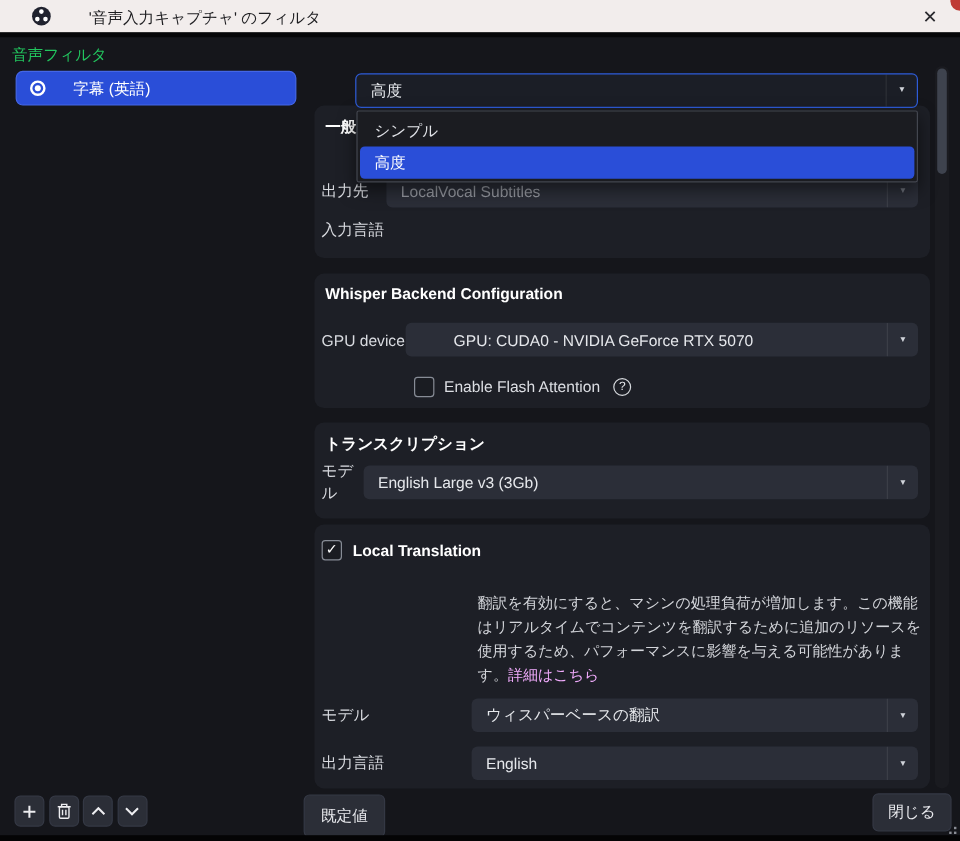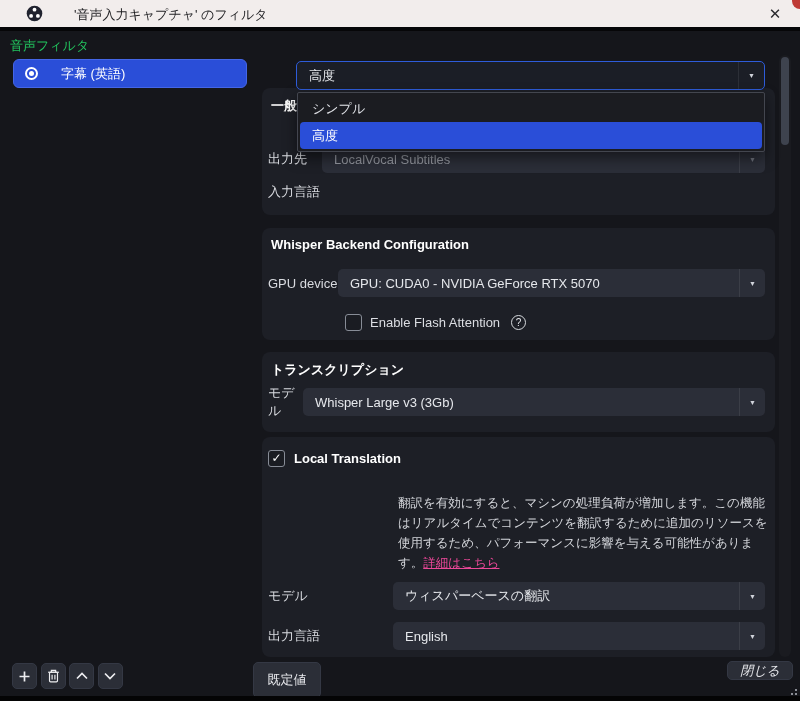--- a/index.html
+++ b/index.html
@@ -64,32 +64,32 @@
   
   .checkbox { width:17px; height:17px; background:#1a1c22; border:1px solid #878c96;
     border-radius:3px; display:flex; align-items:center; justify-content:center;
     color:#fff; font-size:12px; flex:0 0 auto; cursor:pointer; }
   .help-icon { width:15px; height:15px; border:1px solid #d7dade; border-radius:50%;
     display:inline-flex; align-items:center; justify-content:center;
     font-size:10px; color:#e8eaee; margin-left:3px; cursor:pointer; }
   
   .desc { position:absolute; left:136px; top:56px; width:374px;
     font-size:12.5px; line-height:20px; color:#d3d5da; }
-  .desc a { color:#ec4899; text-decoration:underline; cursor:pointer; }
+  .desc a { color:#f0abfc; cursor:pointer; }
   
   .sb-track { position:absolute; left:779px; top:55px; width:12px; height:602px;
     background:#1a1b20; border-radius:6px; }
   .sb-thumb { position:absolute; left:2px; top:2px; width:8px; height:88px;
     background:#3e434e; border-radius:4px; cursor:pointer; }
   
   .btn { position:absolute; background:#2b2e37; border:1px solid #343844;
     border-radius:5px; color:#e9eaee; font-size:13px; display:flex;
     align-items:center; justify-content:center; cursor:pointer; }
   .btn-defaults { left:253px; top:662px; width:68px; height:36px; }
-  .btn-close { left:727px; top:661px; width:66px; height:19px;font-style:italic; }
+  .btn-close { left:727px; top:661px; width:66px; height:32px; }
   .bottom-edge { position:absolute; left:0; bottom:0; width:800px; height:5px; background:#040405; }
   .resize-grip { position:absolute; right:3px; bottom:6px; width:10px; height:10px; }
   .resize-grip i { position:absolute; width:2px; height:2px; background:#8a8d95; }
   .resize-grip i:nth-child(1){ right:0; bottom:0; }
   .resize-grip i:nth-child(2){ right:4px; bottom:0; }
   .resize-grip i:nth-child(3){ right:0; bottom:4px; }
   .bold { font-weight:bold; color:#fff; }
 </style>
 </head>
 <body>
@@ -164,38 +164,38 @@
 
 <div class="dropdown">
   <div class="dd-option">シンプル</div>
   <div class="dd-option selected">高度</div>
 </div>
 
 <div class="card" style="top:228px; height:112px;">
   <div class="card-title">Whisper Backend Configuration</div>
   <div class="frow" style="top:41px; right:10px;">
     <span class="flabel" style="width:70px;">GPU device</span>
-    <div class="cb" style="flex:1;">
+    <div class="cb" style="flex:1;padding-left:28px;">
       <span class="cb-value">GPU: CUDA0 - NVIDIA GeForce RTX 5070</span>
       <span class="cb-arrow">▼</span>
     </div>
   </div>
   <div class="frow" style="top:80px; left:83px; gap:8px;text-align:center;">
     <span class="checkbox"></span>
     <span>Enable Flash Attention</span>
     <span class="help-icon">?</span>
   </div>
 </div>
 
 <div class="card" style="top:352px; height:80px;">
   <div class="card-title">トランスクリプション</div>
   <div class="frow" style="top:36px; right:10px;">
     <span class="flabel" style="width:35px;">モデル</span>
     <div class="cb" style="flex:1;">
-      <span class="cb-value">Whisper Large v3 (3Gb)</span>
+      <span class="cb-value">English Large v3 (3Gb)</span>
       <span class="cb-arrow">▼</span>
     </div>
   </div>
 </div>
 
 <div class="card" style="top:437px; height:220px;">
   <div class="frow" style="top:7px; gap:9px;">
     <span class="checkbox">
         <span>✓</span>
       </span>

